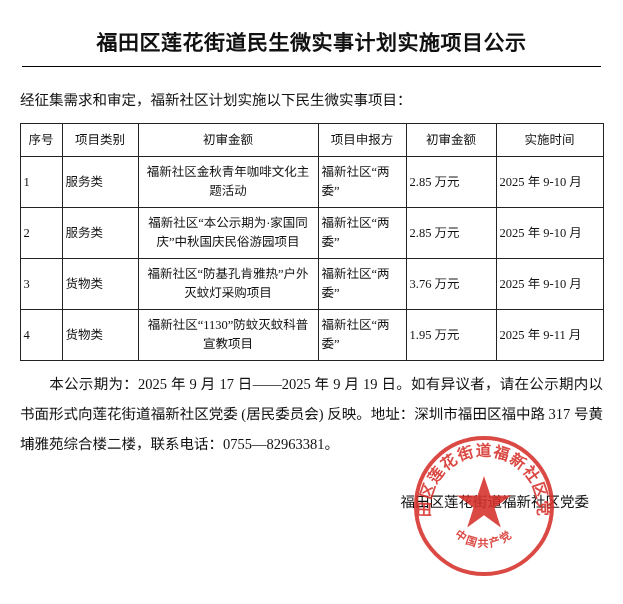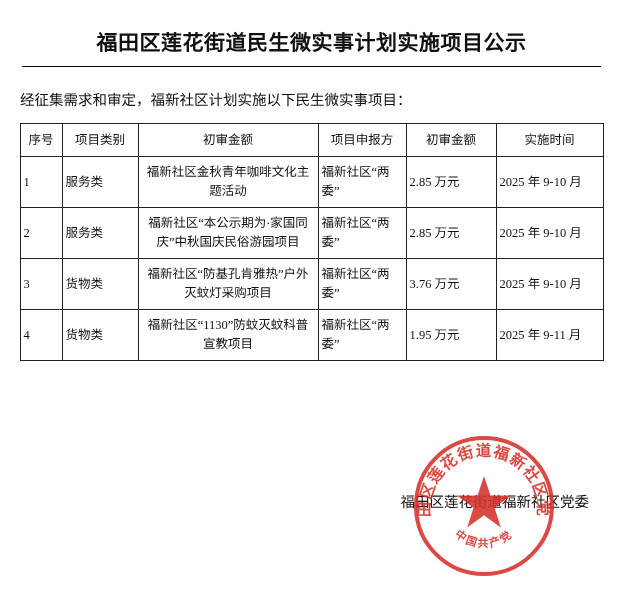--- a/index.html
+++ b/index.html
@@ -158,20 +158,21 @@
         <td>4</td>
         <td>货物类</td>
         <td class="name-cell">福新社区“1130”防蚊灭蚊科普宣教项目</td>
         <td>福新社区“两委”</td>
         <td>1.95 万元</td>
         <td>2025 年 9-11 月</td>
       </tr>
     </tbody>
   </table>
 
+  <p class="body-text"><span class="indent"></span><span>本公示期为：2025 年 9 月 17 日——2025 年 9 月 19 日。如有异议者，请在公示期内以书面形式向莲花街道福新社区党委 (居民委员会) 反映。地址：深圳市福田区福中路 317 号黄埔雅苑综合楼二楼，联系电话：0755—82963381。</span></p>
 
   <div class="signature">
     <div>福田区莲花街道福新社区党委</div>
   </div>
 
   <div class="stamp">
     <svg width="148" height="148" viewBox="0 0 148 148" xmlns="http://www.w3.org/2000/svg">
       <g opacity="0.88">
         <circle cx="74" cy="74" r="68" fill="none" stroke="#d6302a" stroke-width="4"></circle>
         <path d="M74 44 L80.5 63.5 L101 63.5 L84.5 75.7 L90.8 95.5 L74 83.3 L57.2 95.5 L63.5 75.7 L47 63.5 L67.5 63.5 Z" fill="#d6302a"></path>

